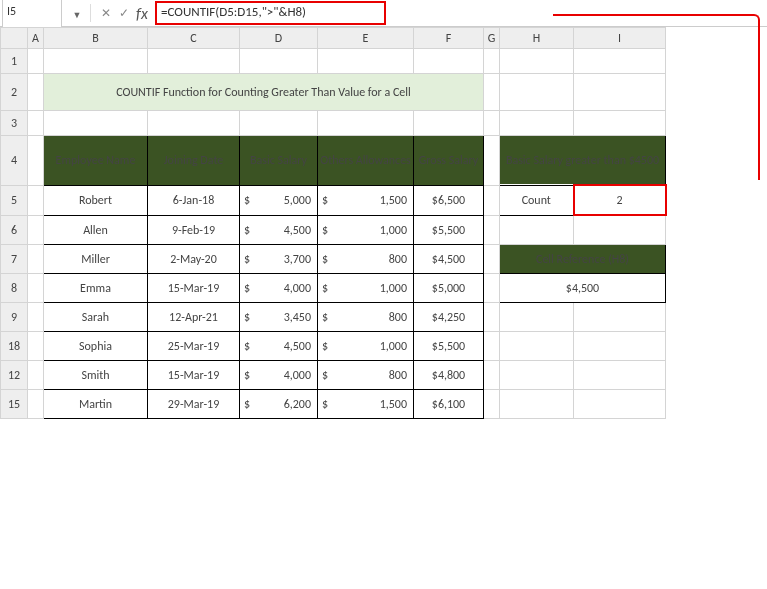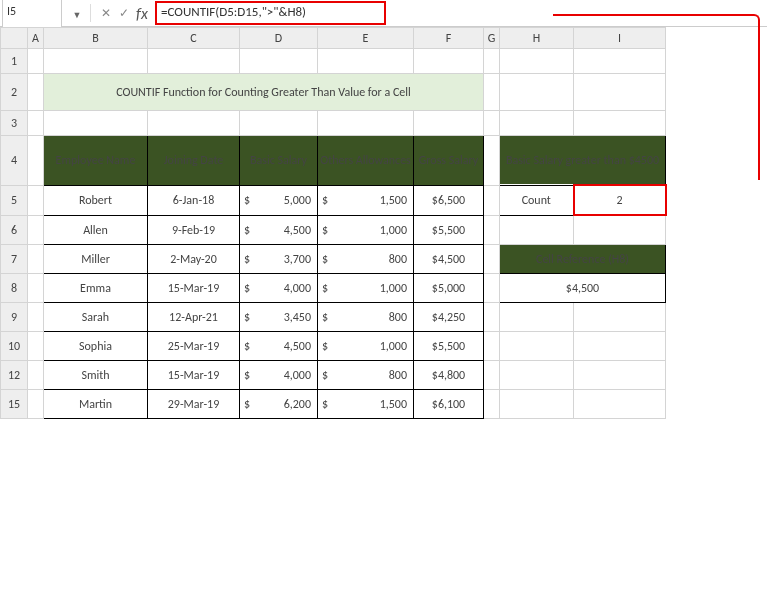--- a/index.html
+++ b/index.html
@@ -361,21 +361,21 @@
               <span>$</span>
               <span>800</span>
             </span>
           </td>
   <td class="data-cell">$4,250</td>
   <td></td>
           <td></td>
           <td></td>
 </tr>
 <tr>
-  <td class="row-head">10</td>
+  <td class="row-head">18</td>
           <td></td>
   <td class="data-cell">Sophia</td>
   <td class="data-cell">25-Mar-19</td>
   <td class="data-cell">
             <span class="money">
               <span>$</span>
               <span>4,500</span>
             </span>
           </td>
   <td class="data-cell">

